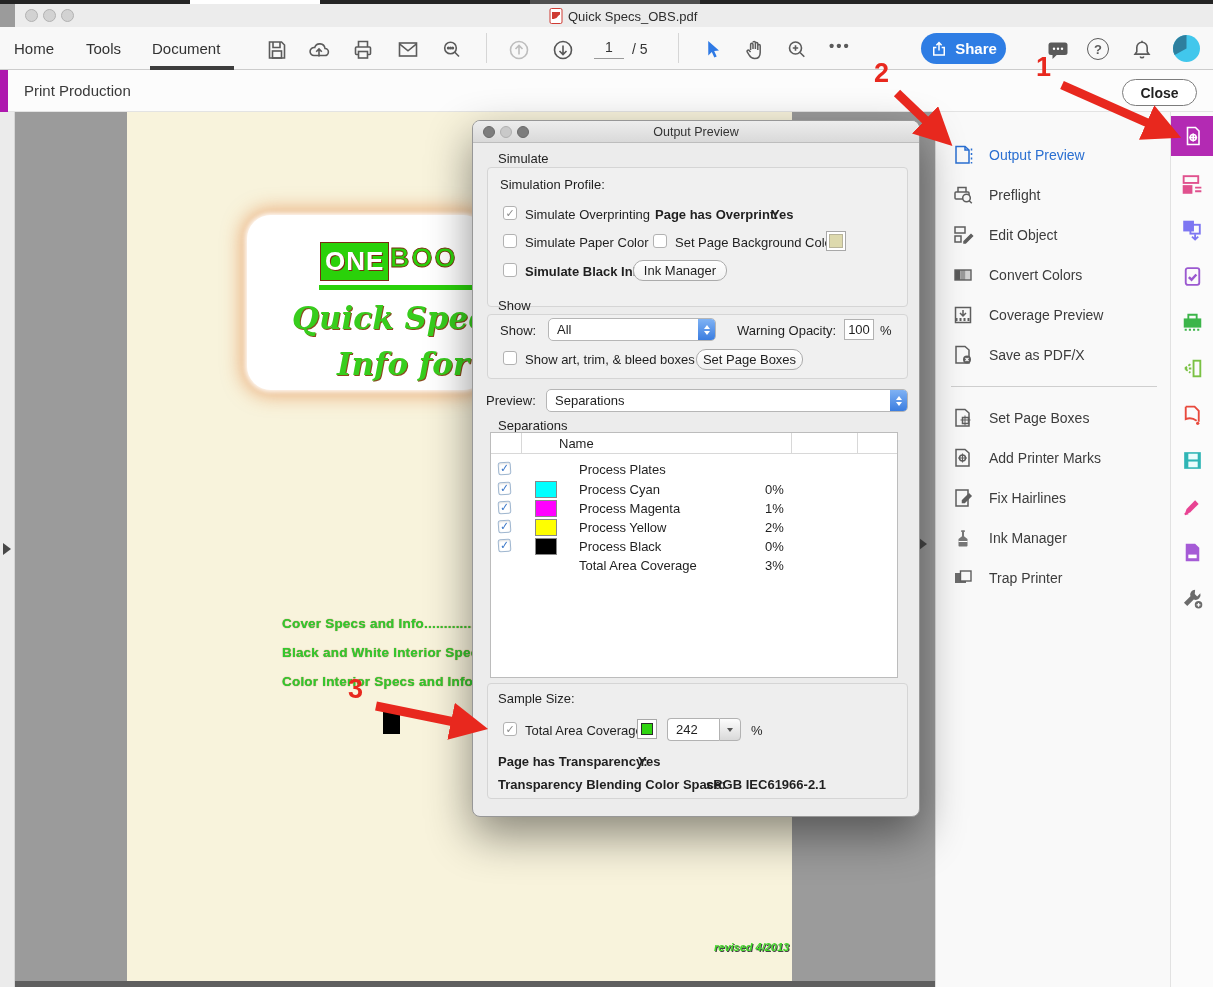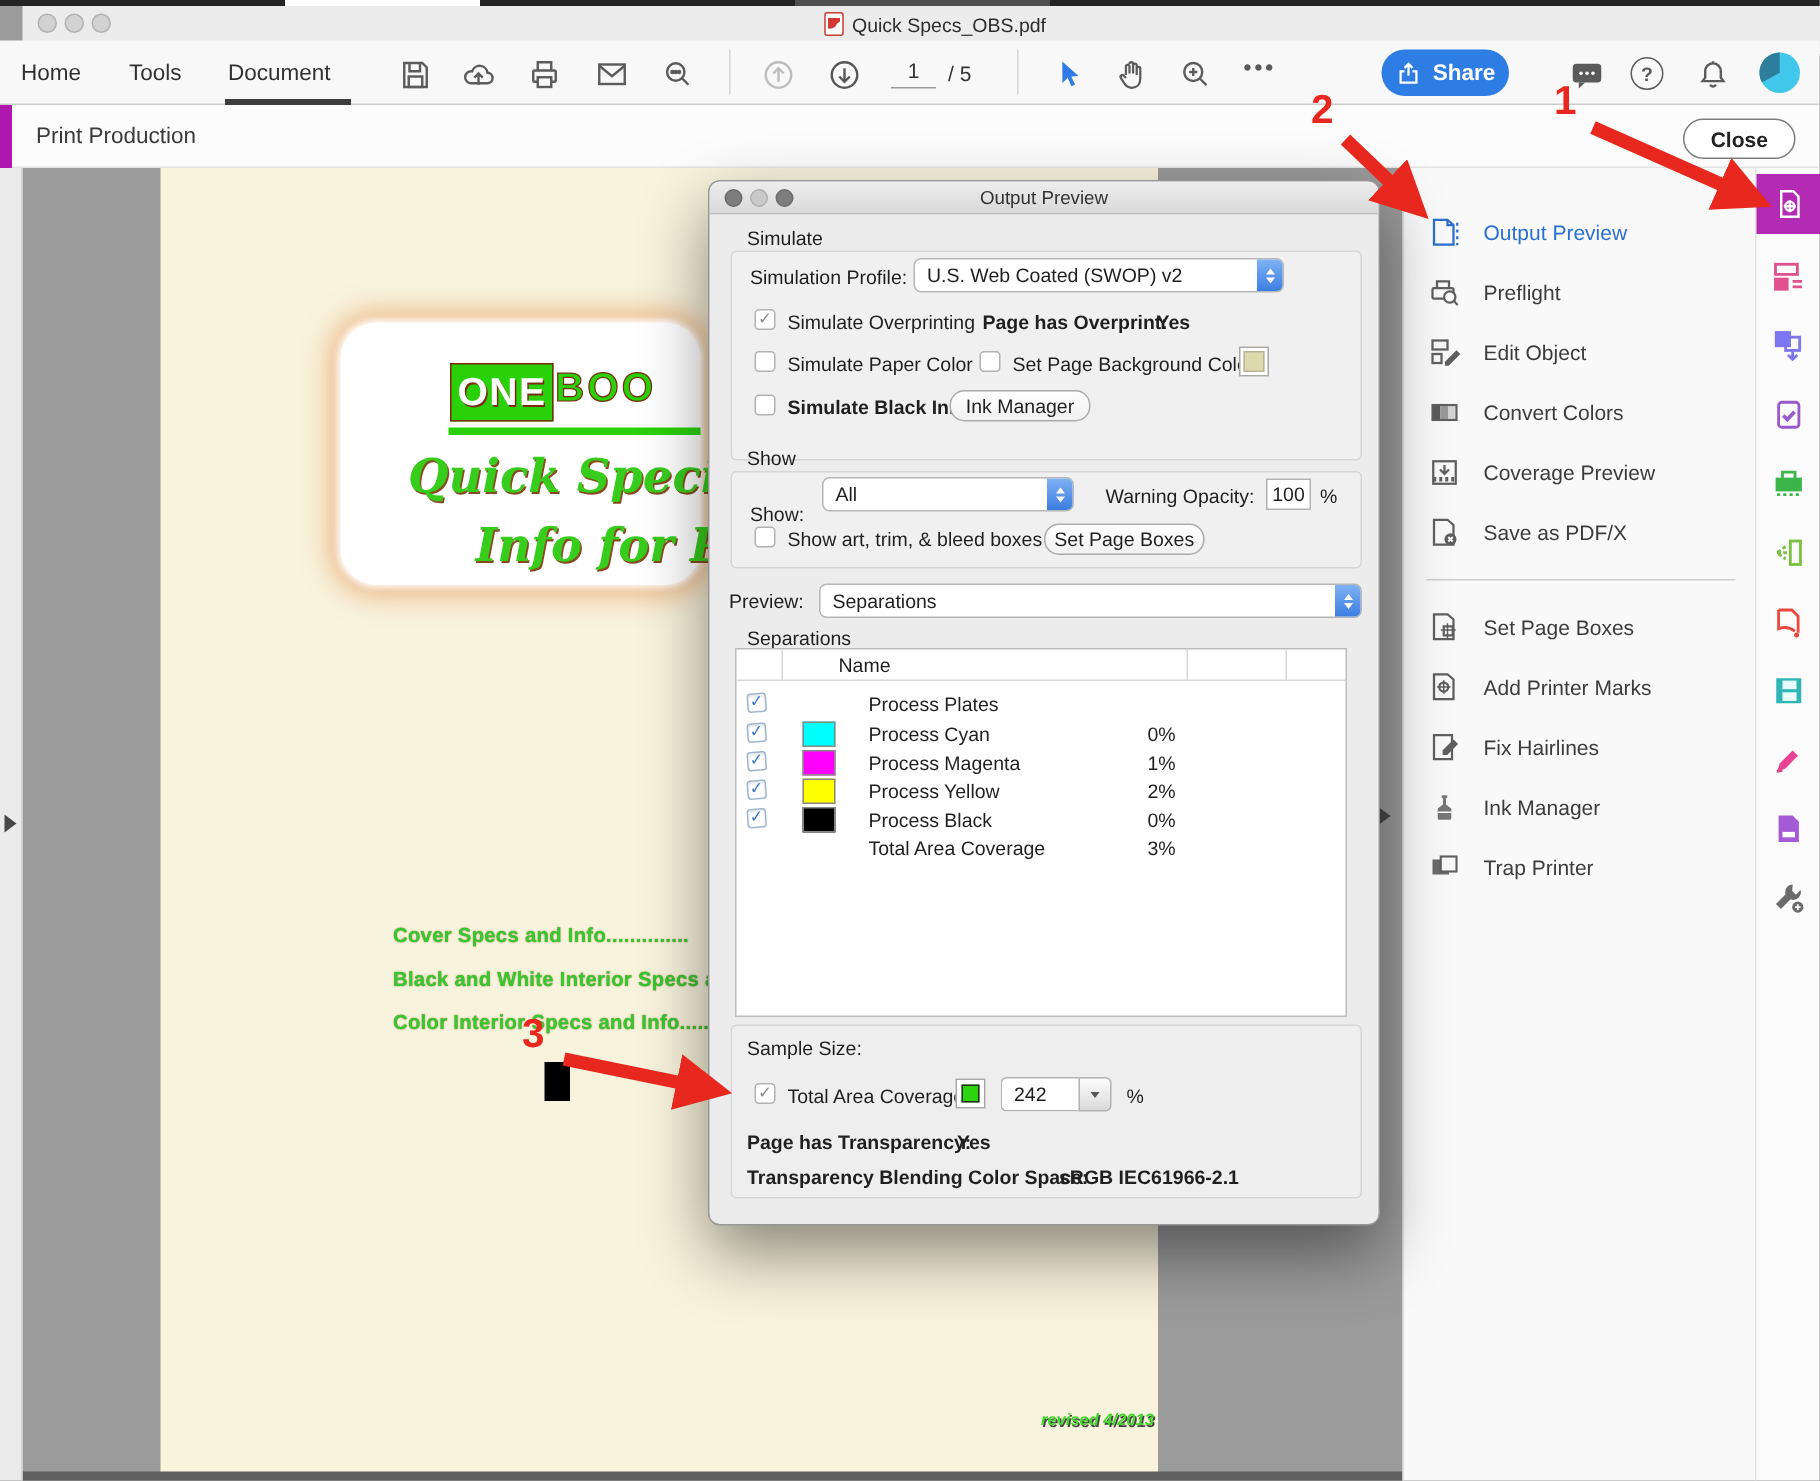--- a/index.html
+++ b/index.html
@@ -31,21 +31,21 @@
   #pp-accent { position:absolute; left:0; top:0; width:8px; height:42px; background:#ae18ae; }
   #pp-title { position:absolute; left:24px; top:12px; font-size:15px; color:#3a3a3a; }
   #close-btn { position:absolute; left:1122px; top:9px; width:75px; height:27px; border:1.5px solid #7c7c7c; border-radius:14px;
     background:#fff; display:flex; align-items:center; justify-content:center; font-size:14px; font-weight:bold; color:#222; }
 
   
   #leftstrip { left:0; top:112px; width:15px; height:875px; background:#ebebeb; border-right:1px solid #d6d6d6; z-index:5; }
   .expander { width:0; height:0; border-top:6px solid transparent; border-bottom:6px solid transparent; border-left:8px solid #474747; }
   #docarea { left:15px; top:112px; width:920px; height:875px; background:#9b9b9b; z-index:1; }
   #docbottom { position:absolute; left:0; top:869px; width:920px; height:6px; background:#5f5f5f; }
-  #page { position:absolute; left:92px; top:0; width:665px; height:870px; background:#f8f3dc; }
+  #page { position:absolute; left:112px; top:0; width:665px; height:870px; background:#f8f3dc; }
 
   #card { position:absolute; left:120px; top:103px; width:240px; height:175px; background:#fff; border-radius:24px;
     box-shadow:0 0 4px 2px rgba(255,255,255,.9), 0 0 18px 7px rgba(225,130,60,.55); }
   #logo-one { position:absolute; left:73px; top:27px; background:#2ad10a; color:#fff; font-size:26px; font-weight:bold;
     padding:3px 4px; letter-spacing:1px; text-shadow:1px 1px 0 #7a2a10; border:1px solid #7a2a10; }
   #logo-boo { position:absolute; left:143px; top:28px; color:#2ad10a; font-size:27px; font-weight:bold; letter-spacing:2px;
     -webkit-text-stroke:0.8px #7a2a10; }
   #logo-underline { position:absolute; left:72px; top:70px; width:168px; height:5px; background:#2ad10a; }
   .headline { position:absolute; font-family:"DejaVu Serif","Liberation Serif",serif; font-style:italic; font-weight:bold;
     font-size:31px; color:#37cd1d; text-shadow:1px 1px 0 #8a4a20; white-space:nowrap; }
@@ -274,27 +274,20 @@
     <span class="dlg-light" style="left:10px;background:#7d7d7d;border:1px solid #6a6a6a;"></span>
     <span class="dlg-light" style="left:27px;background:#c9c9c9;border:1px solid #b0b0b0;"></span>
     <span class="dlg-light" style="left:44px;background:#7d7d7d;border:1px solid #6a6a6a;"></span>
     <div id="dlg-title">Output Preview</div>
   </div>
 
   <span class="lbl" style="left:25px;top:30px;">Simulate</span>
   <div class="gbox" style="left:14px;top:46px;width:421px;height:140px;"></div>
 
   <span class="lbl" style="left:27px;top:56px;">Simulation Profile:</span>
-  <div class="dropdown" style="left:136px;top:51px;width:247px;height:23px;">
-    <span class="txt">U.S. Web Coated (SWOP) v2</span>
-    <span class="stepper">
-        <span class="tri-up"></span>
-        <span class="tri-dn"></span>
-      </span>
-  </div>
 
   <span class="cb checked" style="left:30px;top:85px;">✓</span>
   <span class="lbl" style="left:52px;top:86px;">Simulate Overprinting</span>
   <span class="lbl" style="left:182px;top:86px;font-weight:bold;">Page has Overprint:</span>
   <span class="lbl" style="left:298px;top:86px;font-weight:bold;">Yes</span>
 
   <span class="cb" style="left:30px;top:113px;">✓</span>
   <span class="lbl" style="left:52px;top:114px;">Simulate Paper Color</span>
   <span class="cb" style="left:180px;top:113px;">✓</span>
   <span class="lbl" style="left:202px;top:114px;">Set Page Background Color</span>
@@ -302,21 +295,21 @@
     <span class="swin" style="border-color: rgb(184, 180, 154); width: 14px; height: 14px; background-color: rgb(221, 217, 173);"></span>
   </span>
 
   <span class="cb" style="left:30px;top:142px;">✓</span>
   <span class="lbl" style="left:52px;top:143px;font-weight:bold;">Simulate Black Ink</span>
   <div class="mac-btn" style="left:160px;top:139px;width:94px;height:21px;">Ink Manager</div>
 
   <span class="lbl" style="left:25px;top:177px;">Show</span>
   <div class="gbox" style="left:14px;top:193px;width:421px;height:65px;"></div>
 
-  <span class="lbl" style="left:27px;top:214px;">Show:</span>
+  <span class="lbl" style="left:27px;top:202px;">Show:</span>
   <div class="dropdown" style="left:75px;top:197px;width:168px;height:23px;">
     <span class="txt">All</span>
     <span class="stepper">
         <span class="tri-up"></span>
         <span class="tri-dn"></span>
       </span>
   </div>
   <span class="lbl" style="left:264px;top:202px;">Warning Opacity:</span>
   <span class="numfield" style="left:371px;top:198px;width:30px;height:21px;">100</span>
   <span class="lbl" style="left:407px;top:202px;">%</span>

